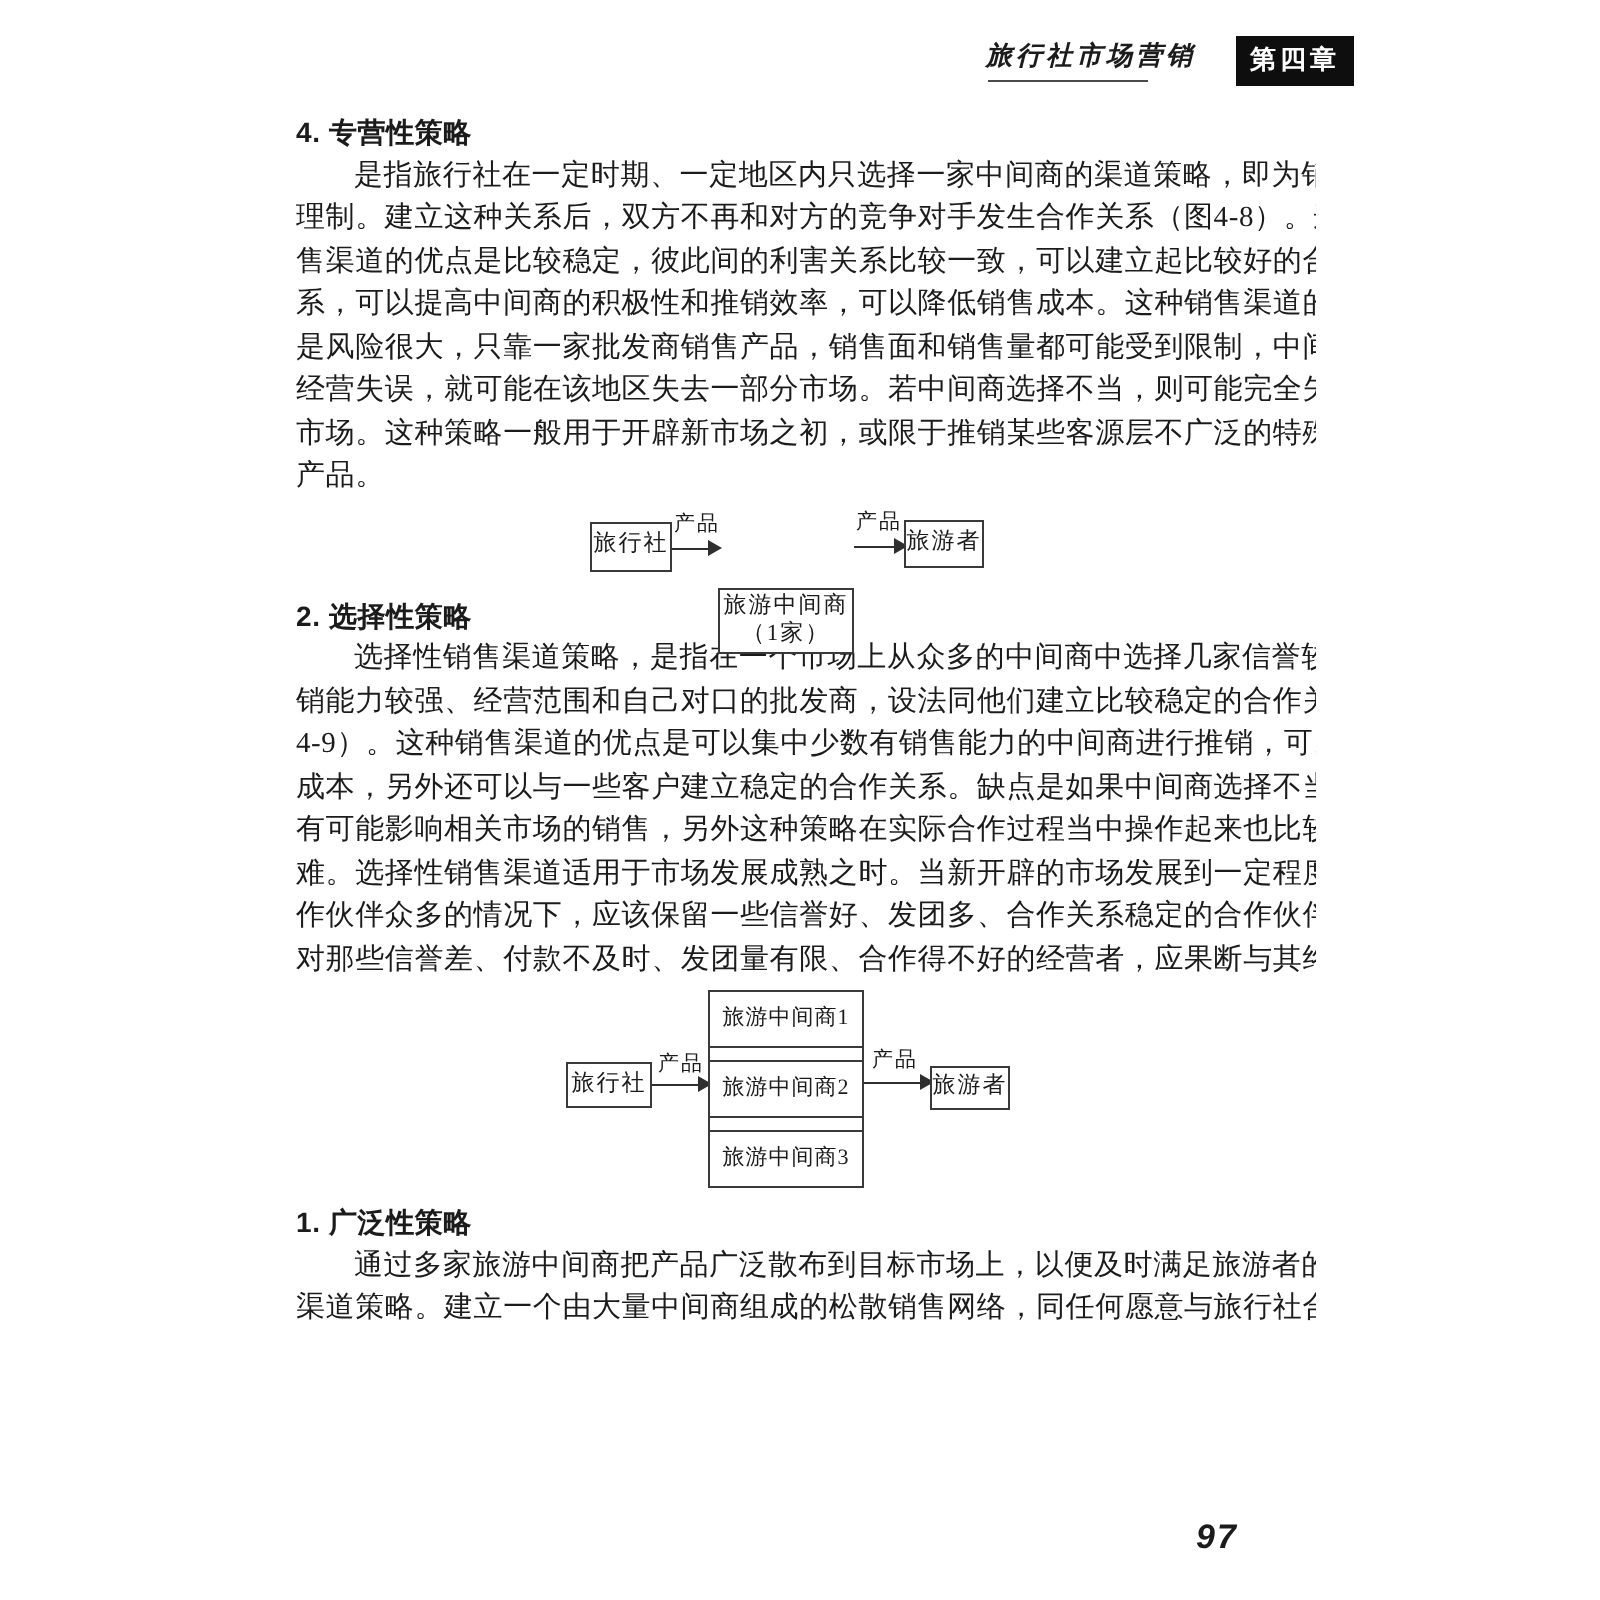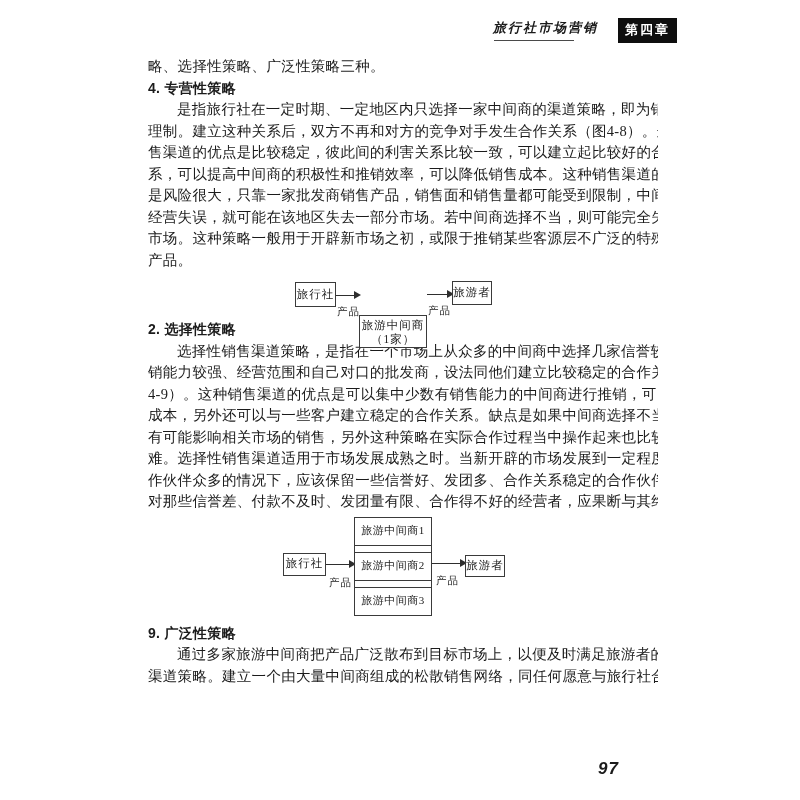--- a/index.html
+++ b/index.html
@@ -51,21 +51,21 @@
   }
   .fbox .two { line-height: 14px; }
   .arrow { position: absolute; height: 0; border-top: 1.4px solid #2e2e2e; }
   .arrow::after {
     content: ""; position: absolute; right: -2px; top: -4.6px;
     width: 0; height: 0;
     border-left: 7px solid #2e2e2e;
     border-top: 4px solid transparent;
     border-bottom: 4px solid transparent;
   }
-  .alabel { position: absolute; font-size: 10.5px; letter-spacing: 1px; margin-top: 28px; }
+  .alabel { position: absolute; font-size: 10.5px; letter-spacing: 1px; }
   .caption {
     height: 21.5px; text-align: center; font-weight: bold; font-size: 12.5px;
     letter-spacing: 1px; transform: translateX(-8px); margin-top: 1px;
     font-family: "Liberation Sans", "DejaVu Sans", sans-serif;
   }
 
   
   .fig48 { height: 47px; margin-top: 1px; }
   .f48-left  { left: 147px; top: 10px; width: 41px; height: 25px; }
   .f48-mid   { left: 211px; top: 22px;  width: 68px; height: 33px; margin-top: 21px; }
@@ -109,21 +109,20 @@
 
 <div class="page">
 
   <div class="header">
     <span class="book-title">旅行社市场营销</span><span class="chapter-badge">第四章</span>
     <div class="header-rule"></div>
   </div>
 
   <div class="bodycol">
 
-    <div class="tline">略、选择性策略、广泛性策略三种。</div>
 
     <div class="tline heading">4. 专营性策略</div>
     <div class="tline indent">是指旅行社在一定时期、一定地区内只选择一家中间商的渠道策略，即为销售总代</div>
     <div class="tline">理制。建立这种关系后，双方不再和对方的竞争对手发生合作关系（图4-8）。这种销</div>
     <div class="tline">售渠道的优点是比较稳定，彼此间的利害关系比较一致，可以建立起比较好的合作关</div>
     <div class="tline">系，可以提高中间商的积极性和推销效率，可以降低销售成本。这种销售渠道的缺点</div>
     <div class="tline">是风险很大，只靠一家批发商销售产品，销售面和销售量都可能受到限制，中间商一旦</div>
     <div class="tline">经营失误，就可能在该地区失去一部分市场。若中间商选择不当，则可能完全失去该</div>
     <div class="tline">市场。这种策略一般用于开辟新市场之初，或限于推销某些客源层不广泛的特殊旅游</div>
     <div class="tline">产品。</div>
@@ -162,21 +161,21 @@
         <div class="band"></div>
         <div class="cell">旅游中间商2</div>
         <div class="band"></div>
         <div class="cell">旅游中间商3</div>
       </div>
       <div class="alabel f49-l2">产品</div>
       <div class="arrow f49-a2"></div>
       <div class="fbox f49-right">旅游者</div>
     </div>
 
-    <div class="tline heading">9. 广泛性策略</div>
+    <div class="tline heading">1. 广泛性策略</div>
     <div class="tline indent">通过多家旅游中间商把产品广泛散布到目标市场上，以便及时满足旅游者的需求的</div>
     <div class="tline">渠道策略。建立一个由大量中间商组成的松散销售网络，同任何愿意与旅行社合作的</div>
 
   </div>
 
   <div class="pagenum">97</div>
 
 </div>
 
 </body></html>

